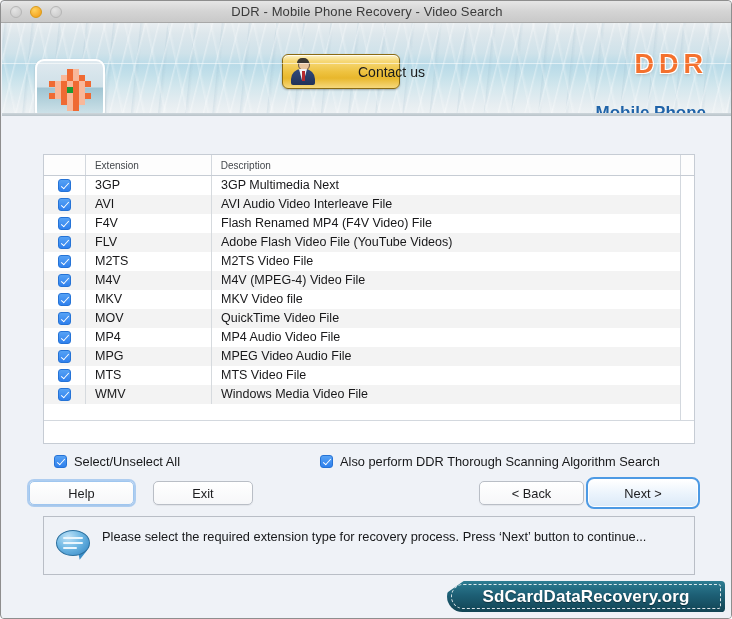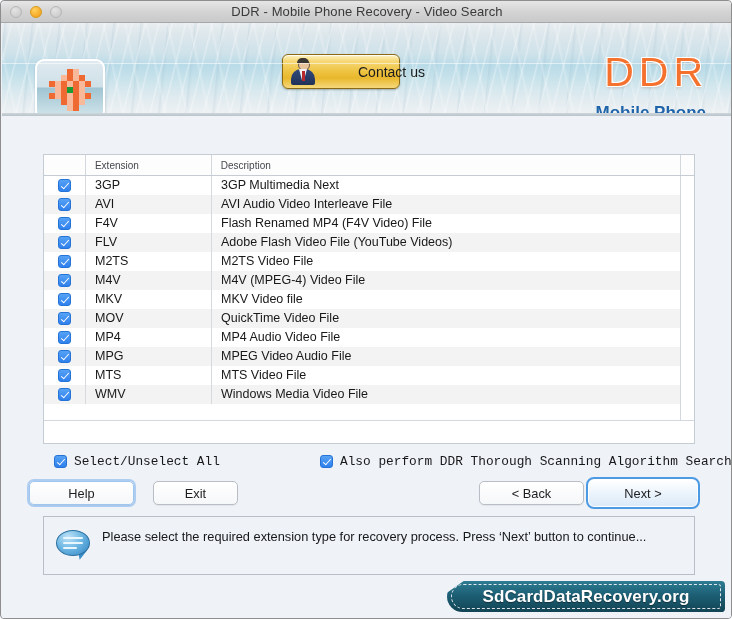--- a/index.html
+++ b/index.html
@@ -201,22 +201,22 @@
     font-size: 14px;
     color: #1b1b1b;
     margin-left: 6px;
     white-space: nowrap;
   }
 
   
   .ddr-logo {
     position: absolute;
     right: 24px; top: 26px;
-    font-size: 41px;
-    font-weight: normal;
+    font-size: 27px;
+    font-weight: bold;
     letter-spacing: 5px;
     color: #f4712e;
     text-shadow:
       -1px -1px 0 #ffffff, 1px -1px 0 #ffffff,
       -1px 1px 0 #ffffff, 1px 1px 0 #ffffff,
       0 2px 3px rgba(120,80,60,0.25);
     font-family: "Liberation Sans", sans-serif;
   }
   .ddr-sub {
     position: absolute;
@@ -342,21 +342,20 @@
     display: flex;
     align-items: center;
     gap: 7px;
   }
   .opt-row.left { left: 52px; }
   .opt-row.right { left: 318px; }
   .opt-label {
     font-size: 12.8px;
     color: #17181a;
     white-space: nowrap;
-    font-family: Liberation Mono, monospace;
   }
 
   
   .btn {
     position: absolute;
     height: 24px;
     border-radius: 5px;
     background: linear-gradient(to bottom, #ffffff, #f6f7f9);
     border: 1px solid #b9bec6;
     font-size: 12.8px;
@@ -366,21 +365,21 @@
     justify-content: center;
     box-sizing: border-box;
     box-shadow: 0 1px 1px rgba(0,0,0,0.06);
     cursor: pointer;
   }
   .btn-help {
     left: 27px; top: 365px; width: 105px;
     border-color: #9fc6ef;
     box-shadow: 0 0 0 2px rgba(120,175,235,0.55), 0 1px 1px rgba(0,0,0,0.06);
   }
-  .btn-exit { left: 151px; top: 365px; width: 85px; }
+  .btn-exit { left: 151px; top: 365px; width: 100px; }
   .btn-back { left: 477px; top: 365px; width: 105px; }
   .btn-next {
     left: 586px; top: 363px; width: 110px; height: 28px;
     background: linear-gradient(to bottom, #ffffff 0%, #eaf3fc 55%, #dceaf8 100%);
     border: 1px solid #ffffff;
     outline: 2px solid #4d9ae4;
     border-radius: 6px;
     font-weight: normal;
   }
 

